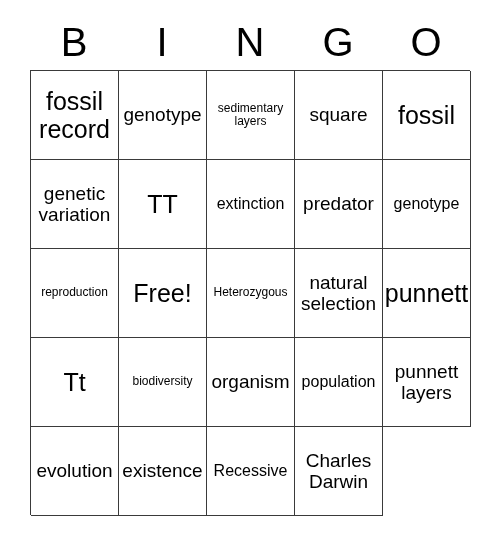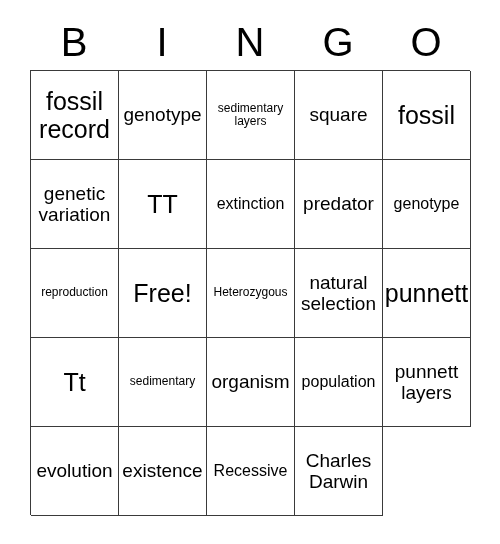--- a/index.html
+++ b/index.html
@@ -138,21 +138,21 @@
         <span class="fs-md">natural selection</span>
       </div>
 
     <div class="cell">
         <span class="fs-xl">punnett</span>
       </div>
     <div class="cell">
         <span class="fs-xl">Tt</span>
       </div>
     <div class="cell">
-        <span class="fs-xs">sedimentary</span>
+        <span class="fs-xs">biodiversity</span>
       </div>
     <div class="cell">
         <span class="fs-md">organism</span>
       </div>
     <div class="cell">
         <span class="fs-sm">population</span>
       </div>
 
     <div class="cell">
         <span class="fs-md">punnett layers</span>

